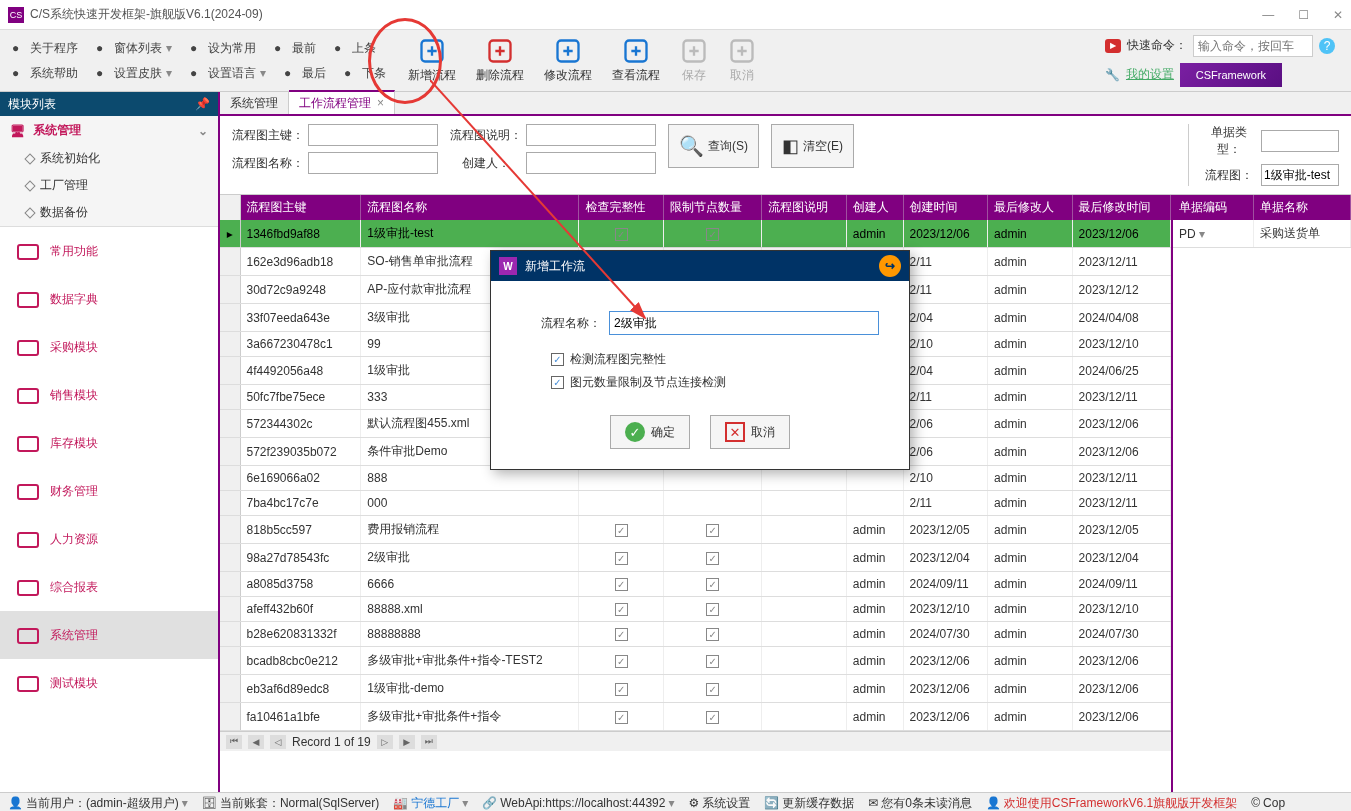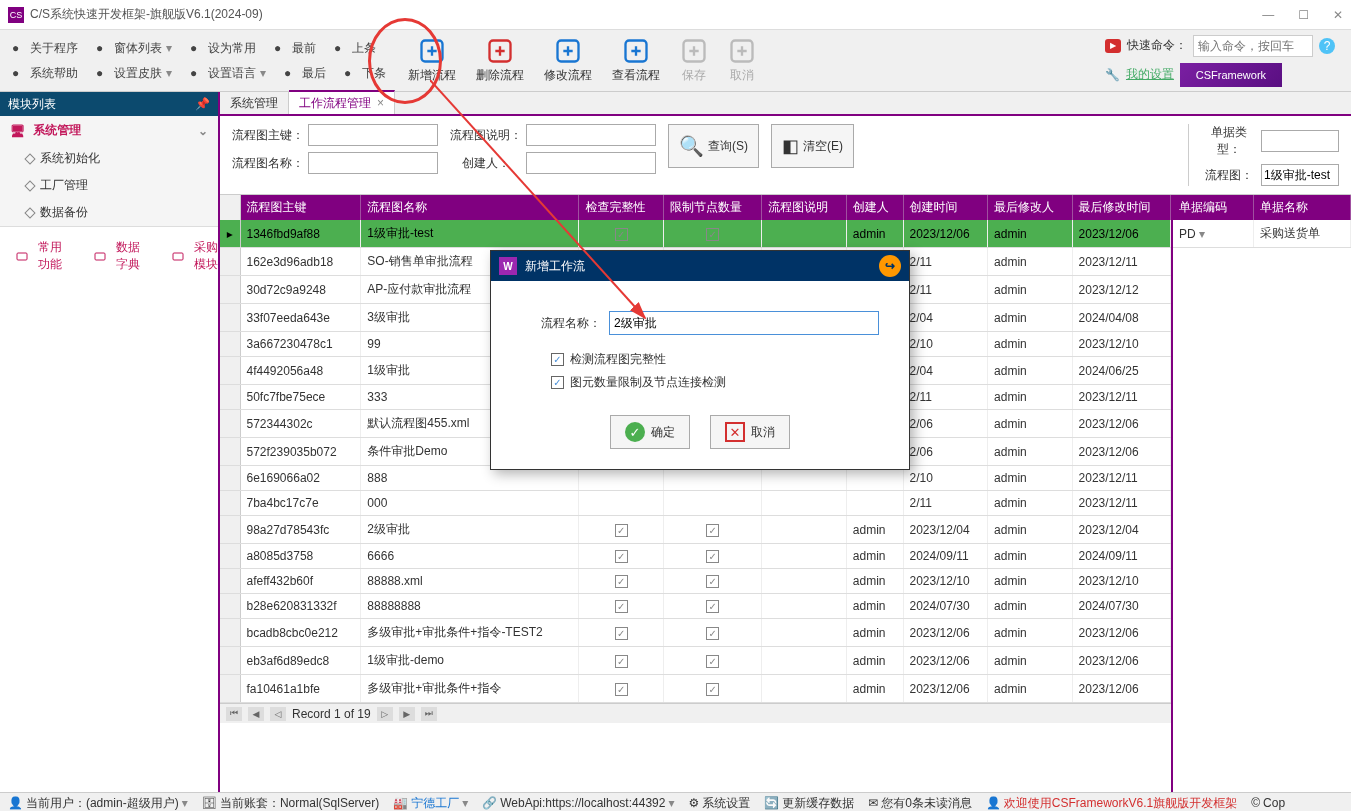--- a/index.html
+++ b/index.html
@@ -26,21 +26,21 @@
 .brand{width:102px;height:24px;background:linear-gradient(135deg,#7a1fa2,#5a0f82);color:#fff;display:flex;align-items:center;justify-content:center;font-size:11px}
 .mainrow{display:flex;height:700px}
 .sidebar{width:220px;background:#fff;border-right:2px solid #800080;display:flex;flex-direction:column}
 .sidehdr{height:24px;background:#0c4a6e;color:#fff;display:flex;align-items:center;padding:0 8px;justify-content:space-between}
 .sidegroup{background:#f5f5f5;border-bottom:1px solid #ddd}
 .sghdr{display:flex;align-items:center;padding:6px 10px;gap:8px;font-weight:bold;color:#c2185b}
 .sghdr .chev{margin-left:auto;color:#888}
 .sitem{display:flex;align-items:center;padding:5px 10px 5px 26px;gap:6px;cursor:pointer}
 .sitem.sel{background:#ffe97f}
 .sitem .dot{width:8px;height:8px;border:1px solid #888;transform:rotate(45deg)}
-.mods{display:flex;flex-direction:row}
+.mods{display:flex;flex-direction:column}
 .mod{display:flex;align-items:center;gap:10px;padding:12px 16px;cursor:pointer;color:#c2185b;font-size:14px}
 .mod .mico{width:24px;height:24px}
 .mod.active{background:#e0e0e0}
 .content{flex:1;display:flex;flex-direction:column;background:#fff}
 .tabs{height:24px;background:#f0f0f0;display:flex;border-bottom:2px solid #800080}
 .tab{padding:4px 10px;display:flex;align-items:center;gap:6px;cursor:pointer;background:#f0f0f0;border-right:1px solid #ccc}
 .tab.active{background:#fff;color:#800080;border-top:2px solid #800080;margin-top:-2px}
 .tab .x{color:#888}
 .filterbar{padding:8px 12px;display:flex;gap:12px;align-items:flex-start;border-bottom:1px solid #ccc}
 .fcol{display:flex;flex-direction:column;gap:6px}
@@ -285,20 +285,26 @@
             <rect x="2" y="6" width="20" height="14" rx="2" fill="none" stroke="#c2185b" stroke-width="2"></rect>
           </svg>
           <span>综合报表</span>
         </div>
         <div class="mod active">
           <svg class="mico" viewBox="0 0 24 24">
             <rect x="2" y="6" width="20" height="14" rx="2" fill="none" stroke="#c2185b" stroke-width="2"></rect>
           </svg>
           <span>系统管理</span>
         </div>
+        <div class="mod">
+          <svg class="mico" viewBox="0 0 24 24">
+            <rect x="2" y="6" width="20" height="14" rx="2" fill="none" stroke="#c2185b" stroke-width="2"></rect>
+          </svg>
+          <span>测试模块</span>
+        </div>
       </div>
   </div>
 
   <div class="content">
     <div class="tabs" id="tabs">
         <div class="tab">
           <span>系统管理</span>
         </div>
         <div class="tab active">
           <span>工作流程管理</span>
@@ -488,20 +494,32 @@
                 <td style="text-align:center"></td>
                 <td style="text-align:center"></td>
                 <td></td>
                 <td></td>
                 <td>2/11</td>
                 <td>admin</td>
                 <td>2023/12/11</td>
               </tr>
               <tr class="">
                 <td class="rowhdr"></td>
+                <td>818b5cc597</td>
+                <td>费用报销流程</td>
+                <td style="text-align:center"><span class="chk">✓</span></td>
+                <td style="text-align:center"><span class="chk">✓</span></td>
+                <td></td>
+                <td>admin</td>
+                <td>2023/12/05</td>
+                <td>admin</td>
+                <td>2023/12/05</td>
+              </tr>
+              <tr class="">
+                <td class="rowhdr"></td>
                 <td>98a27d78543fc</td>
                 <td>2级审批</td>
                 <td style="text-align:center"><span class="chk">✓</span></td>
                 <td style="text-align:center"><span class="chk">✓</span></td>
                 <td></td>
                 <td>admin</td>
                 <td>2023/12/04</td>
                 <td>admin</td>
                 <td>2023/12/04</td>
               </tr>

